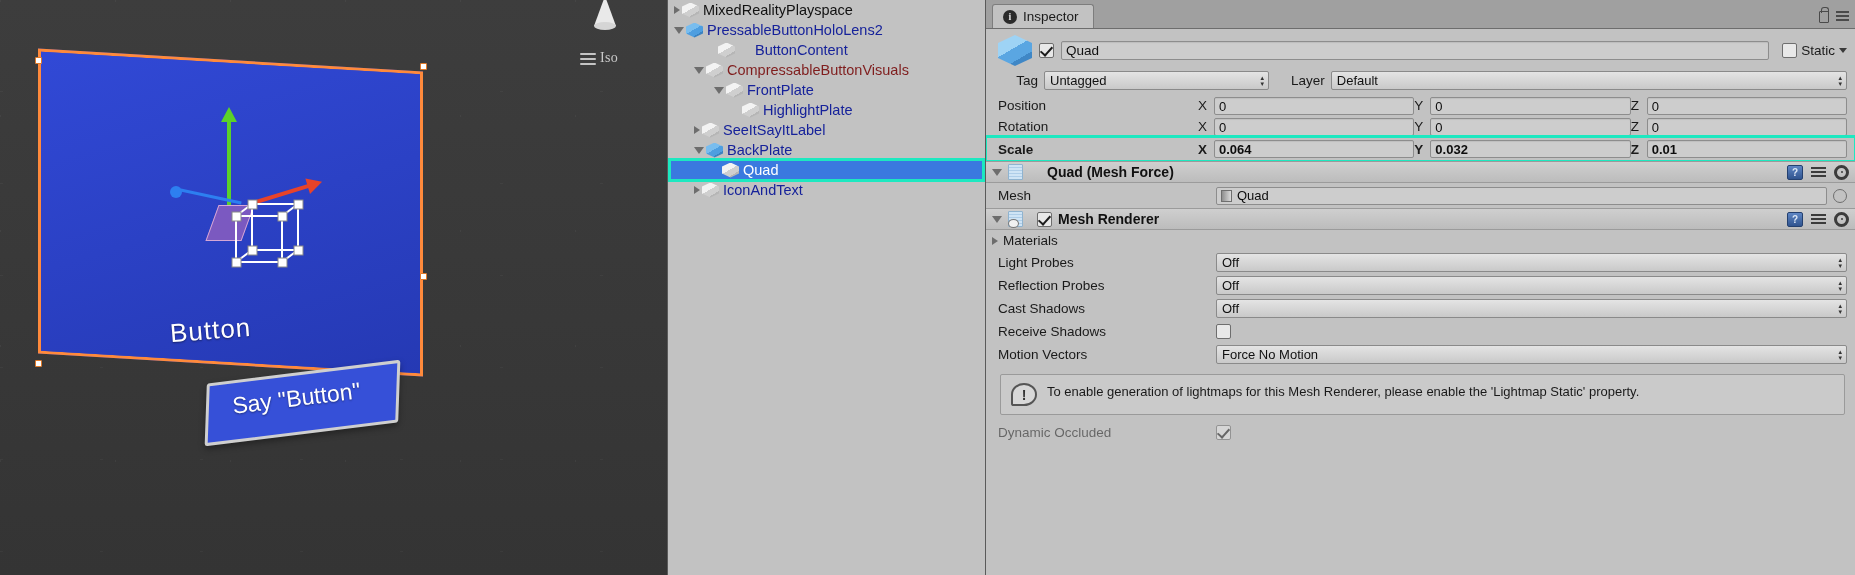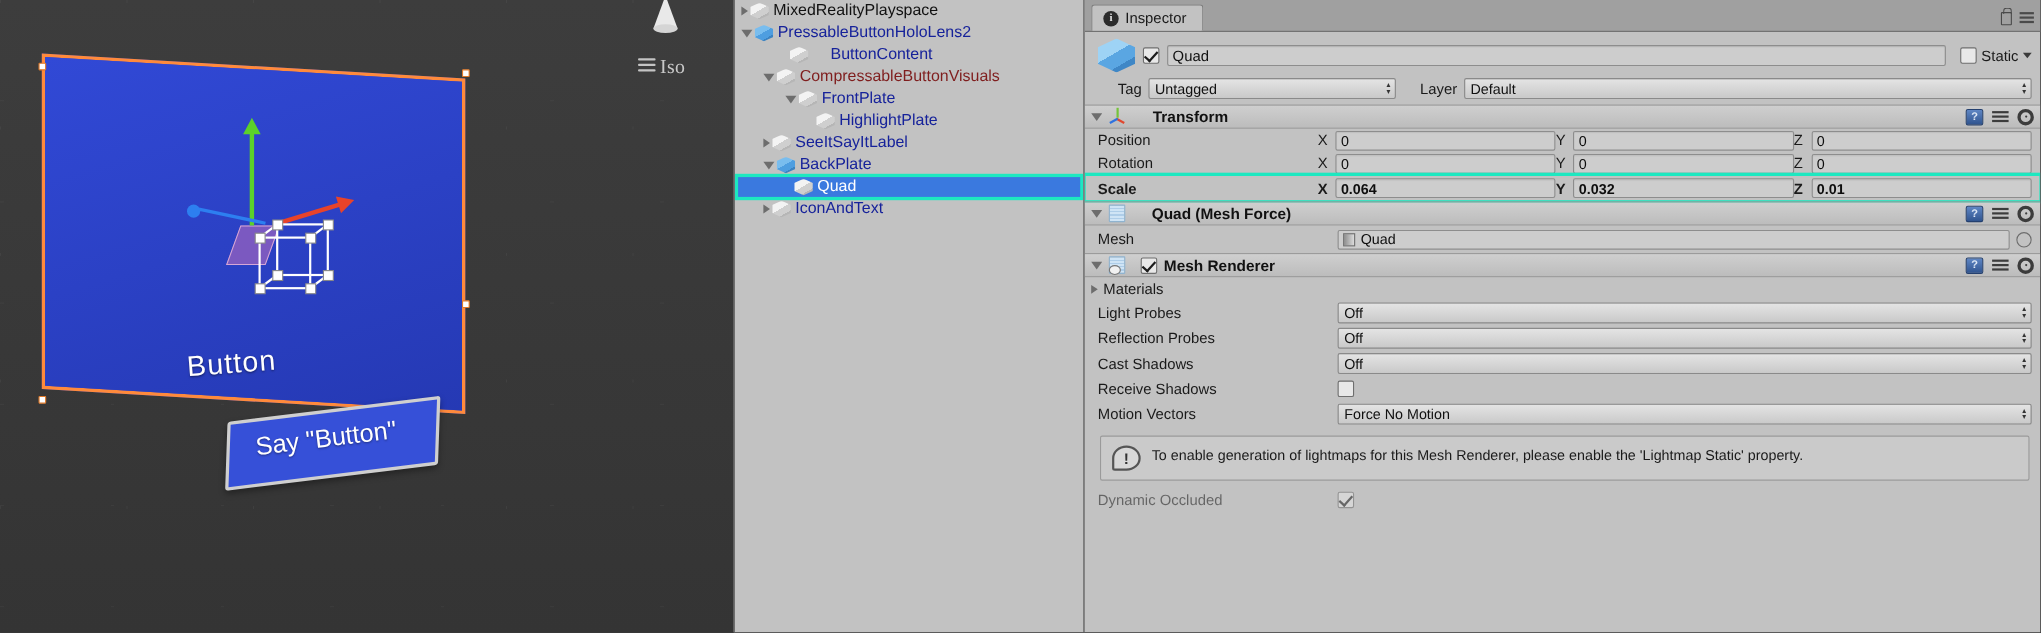--- a/index.html
+++ b/index.html
@@ -21,21 +21,21 @@
     background-image:
       linear-gradient(102deg, rgba(255,255,255,0.045) 1px, transparent 1px),
       linear-gradient(10deg, rgba(255,255,255,0.035) 1px, transparent 1px);
     background-size: 115px 115px, 100px 92px;
   }
 
   
   .view-gizmo { position: absolute; top: -26px; left: 560px; width: 90px; height: 90px; }
   .iso-label {
     position: absolute; top: 50px; left: 580px;
-    color: #c8c8c8; font-size: 18px; letter-spacing: .3px;
+    color: #c8c8c8; font-size: 14px; letter-spacing: .3px;
     font-family: "Liberation Serif", serif;
   }
   .iso-bars { position: absolute; top: 53px; left: 580px; width: 16px; }
   .iso-bars span { display: block; height: 2px; background: #c4c4c4; margin-bottom: 3px; border-radius: 1px; }
 
   
   .quad-wrap { position:absolute; top: 30px; left: 20px; width: 430px; height: 380px; }
   .quad-face {
     position: absolute; left: 18px; top: 30px;
     width: 385px; height: 305px;
@@ -423,38 +423,20 @@
         </div>
       </div>
 
       <div class="tag-row">
         <span style="width:44px;text-align:right;">Tag</span>
         <div class="popup" style="width:225px;">Untagged</div>
         <span style="margin-left:16px;">Layer</span>
         <div class="popup" style="flex:1;">Default</div>
       </div>
 
-      <div class="comp-header">
-        <span class="tri open"></span>
-        <span class="axis-icon">
-            <span class="ax"></span>
-            <span class="ax2"></span>
-            <span class="ax3"></span>
-          </span>
-        <span style="margin-left:18px;">Transform</span>
-        <span class="comp-tools">
-          <span class="ic-book"></span>
-          <span class="ic-preset">
-              <span style="top:2px;"></span>
-              <span style="top:6px;"></span>
-              <span style="top:10px;"></span>
-            </span>
-          <span class="ic-gear"></span>
-        </span>
-      </div>
 
       <div id="transform-rows">
           <div class="vec-row">
             <span class="lbl">Position</span>
             <span class="vec-field">
               <span class="ax">X</span>
               <span class="numfield">0</span>
             </span>
             <span class="vec-field">
               <span class="ax">Y</span>

